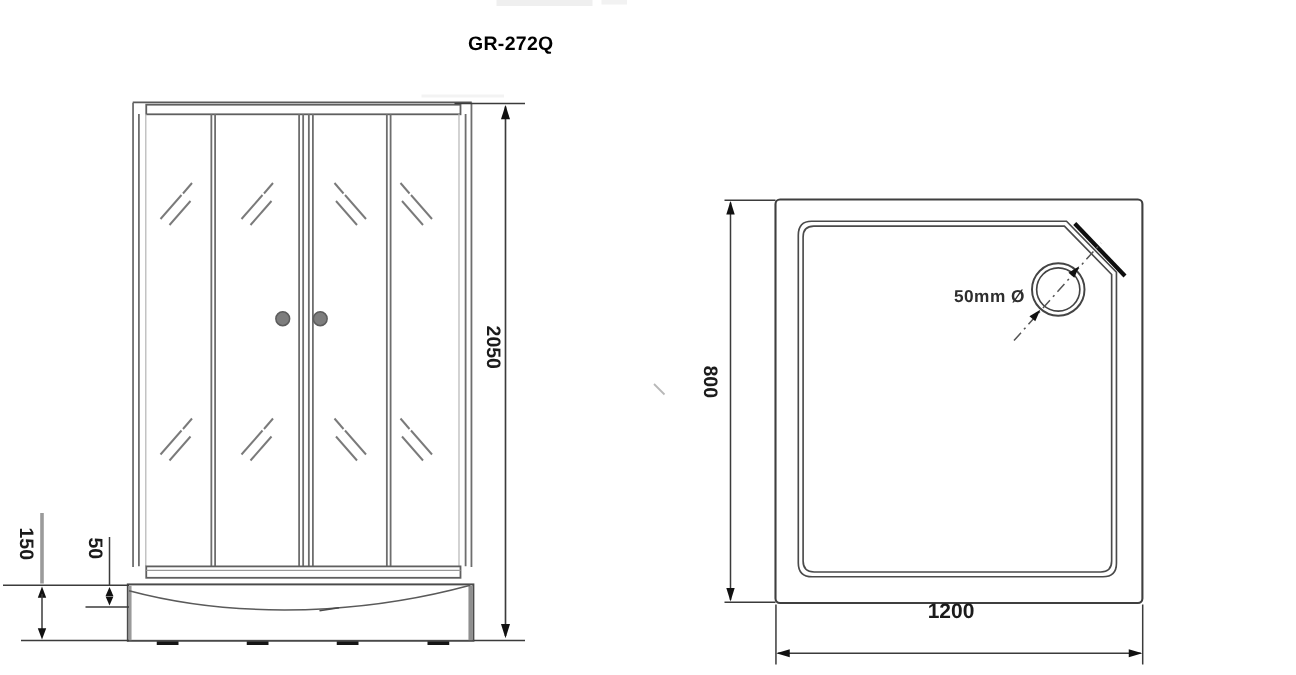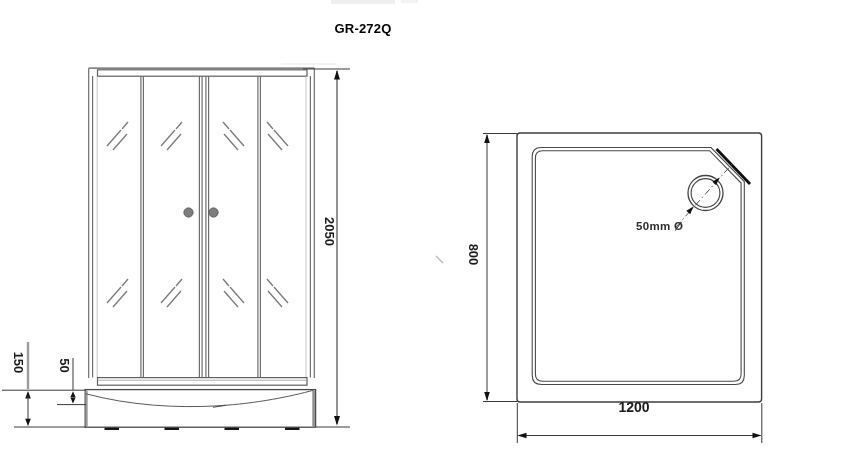--- a/index.html
+++ b/index.html
@@ -7,25 +7,25 @@
     position:relative;width:864px;height:450px;background:#ffffff;overflow:hidden;
     font-family:"Liberation Sans", sans-serif;
   }
   #stage svg{position:absolute;left:0;top:0;}
   .dimtext{
     position:absolute;font-weight:bold;font-size:13px;color:#1b1b1b;
     text-align:center;white-space:nowrap;line-height:15px;
   }
   .vert{transform:rotate(90deg);transform-origin:center center;}
   .title{
-    position:absolute;left:312px;top:21px;width:102px;text-align:center;
+    position:absolute;left:312px;top:21px;width:102px;text-align:left;
     font-weight:bold;font-size:13px;color:#000;letter-spacing:.2px;
   }
   .drainlabel{
-    position:absolute;left:636px;top:220px;font-size:11.5px;color:#2e2e2e;
+    position:absolute;left:636px;top:192px;font-size:11.5px;color:#2e2e2e;
     font-weight:bold;white-space:nowrap;letter-spacing:.3px;
   }
   .smudge{position:absolute;background:#e9e9e9;}
 </style>
 </head>
 <body>
 
 <div id="stage">
 
   <div class="smudge" style="left:331px;top:0;width:64px;height:4px;opacity:.75;"></div>

